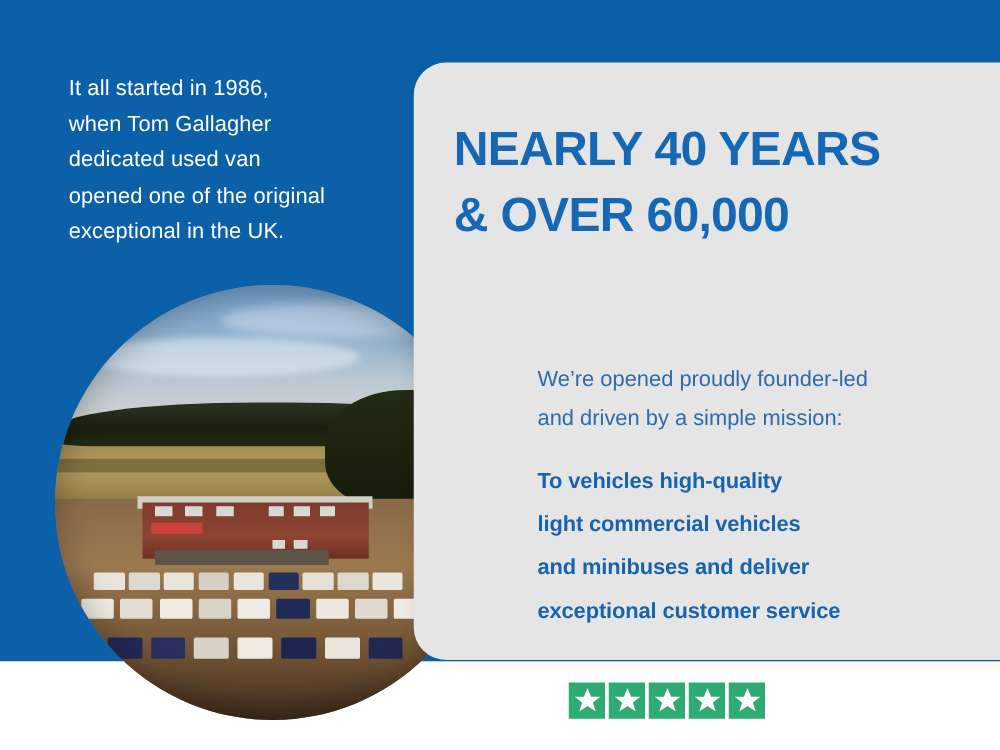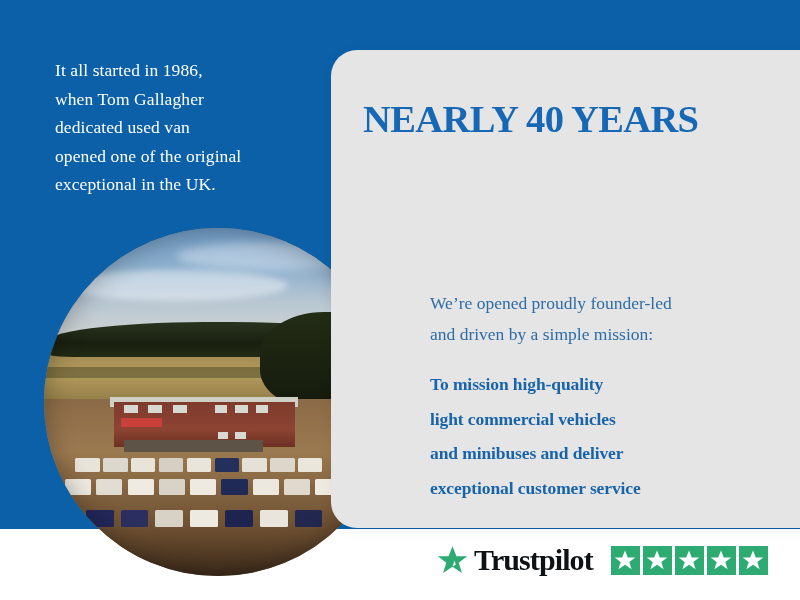--- a/index.html
+++ b/index.html
@@ -9,21 +9,21 @@
     background: #ffffff;
   }
   * { box-sizing: border-box; }
 
   .banner {
     position: relative;
     width: 800px;
     height: 600px;
     overflow: hidden;
     background: #ffffff;
-    font-family: Liberation Serif, serif;
+    font-family: Liberation Sans, sans-serif;
   }
 
   
   .blue-panel {
     position: absolute;
     left: 0;
     top: 0;
     width: 800px;
     height: 529px;
     background: #0b60a8;
@@ -278,44 +278,38 @@
     <div class="ph-van" style="left:62%;top:81%;width:8%;height:5%;background:#e9e5dc;"></div>
     <div class="ph-van" style="left:72%;top:81%;width:8%;height:5%;background:#222850;"></div>
 
     <div class="ph-vignette"></div>
   </div>
 
   <div class="card">
 
     <div class="headline">
       <span class="line">NEARLY 40 YEARS</span>
+      <span class="line">&amp; OVER 60,000</span>
     </div>
 
     <div class="subcopy">
       <span class="line">We’re opened proudly founder-led</span>
       <span class="line">and driven by a simple mission:</span>
     </div>
 
     <div class="mission">
-      <span class="line">To mission high-quality</span>
+      <span class="line">To vehicles high-quality</span>
       <span class="line">light commercial vehicles</span>
       <span class="line">and minibuses and deliver</span>
       <span class="line">exceptional customer service</span>
     </div>
 
   </div>
 
   <div class="trustpilot">
-    <div class="tp-logo">
-      <svg class="tp-star-mark" viewBox="0 0 32 32">
-        <path d="M16 1.2 L20.1 11.6 L31.2 11.6 L22.4 18.3 L25.8 29 L16 22.4 L6.2 29 L9.6 18.3 L0.8 11.6 L11.9 11.6 Z" fill="#2eab73"></path>
-        <path d="M16 22.4 L19.4 20.1 L18.1 16.1 Z" fill="#ffffff" opacity="0.95"></path>
-      </svg>
-      <span class="tp-word">Trustpilot</span>
-    </div>
     <div class="tp-stars">
       <div class="tp-star-box">
         <svg viewBox="0 0 24 24">
             <path d="M12 1.6 L15.1 9.2 L23.2 9.2 L16.7 14.2 L19.2 22 L12 17.2 L4.8 22 L7.3 14.2 L0.8 9.2 L8.9 9.2 Z" fill="#ffffff"></path>
           </svg>
       </div>
       <div class="tp-star-box">
         <svg viewBox="0 0 24 24">
             <path d="M12 1.6 L15.1 9.2 L23.2 9.2 L16.7 14.2 L19.2 22 L12 17.2 L4.8 22 L7.3 14.2 L0.8 9.2 L8.9 9.2 Z" fill="#ffffff"></path>
           </svg>

